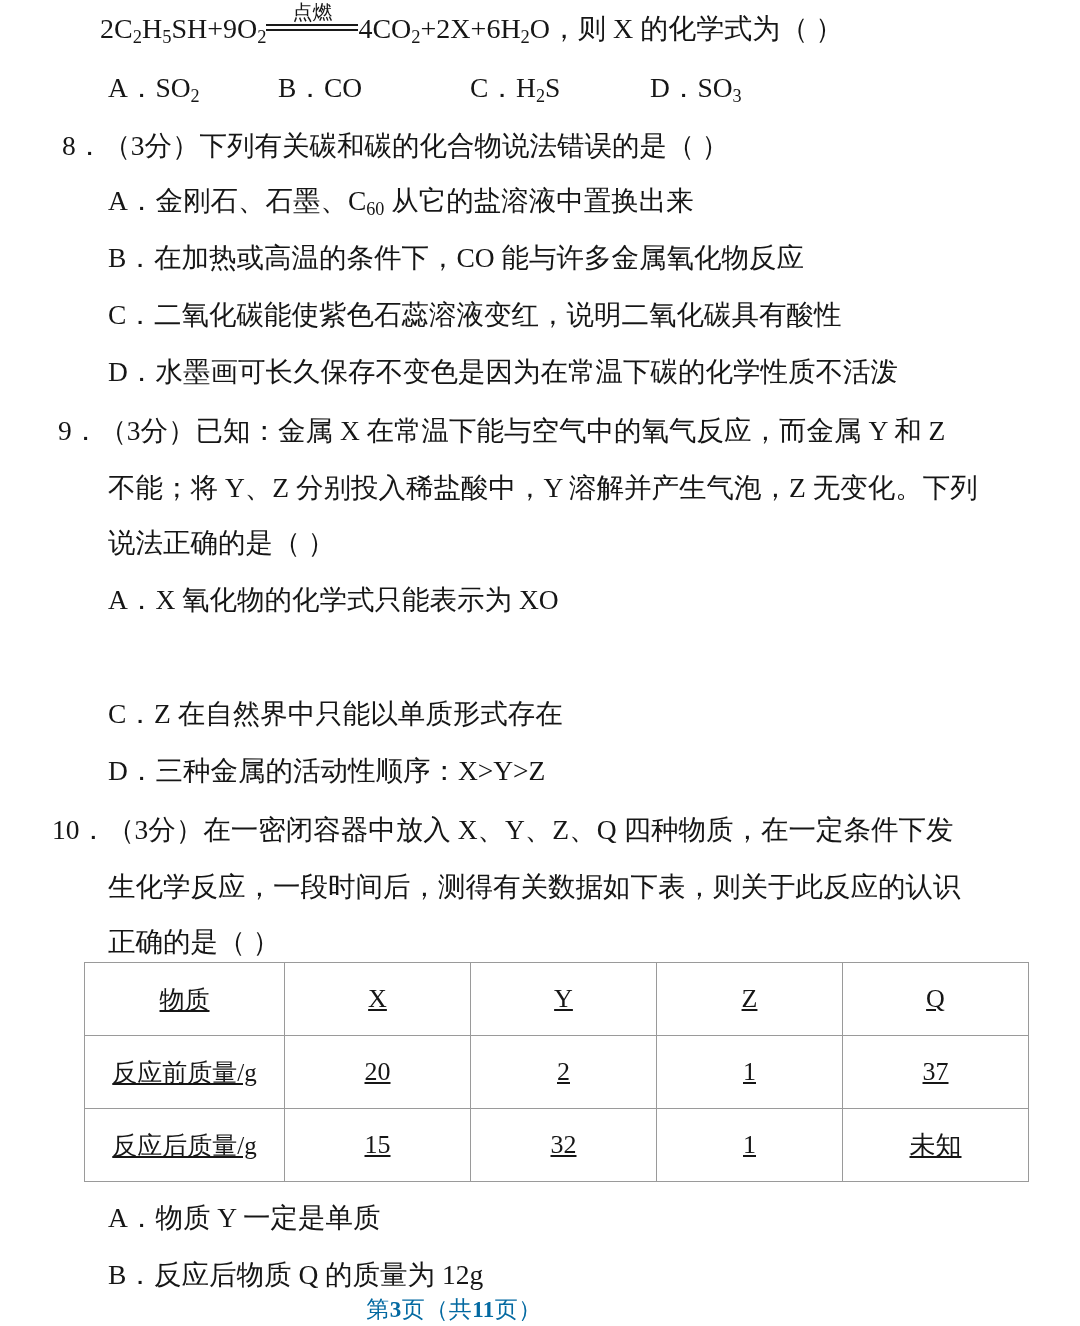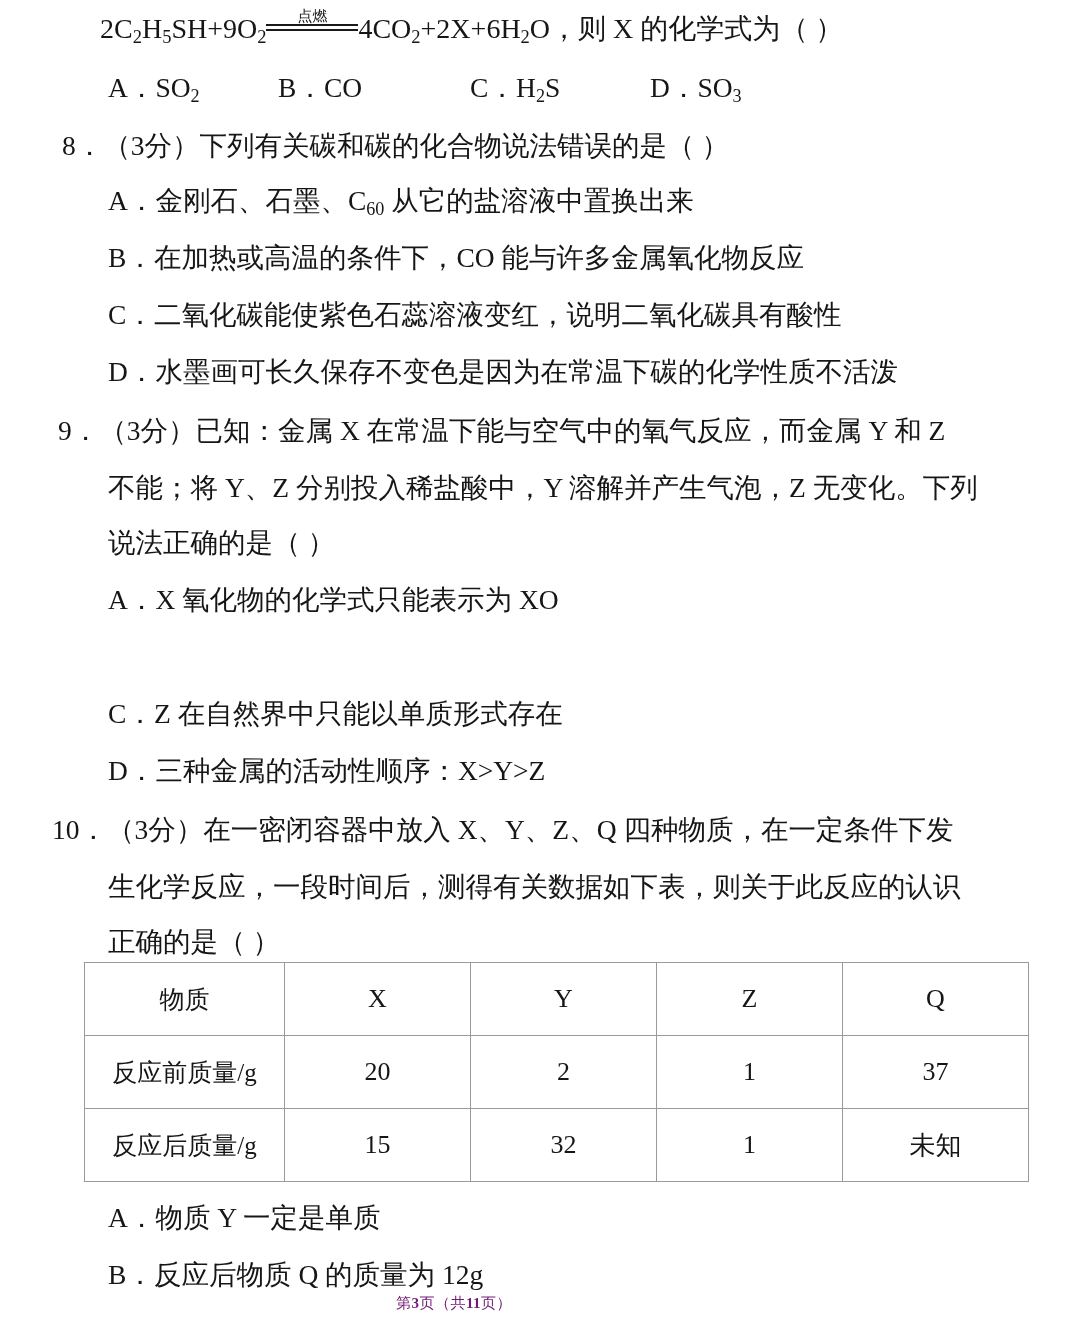--- a/index.html
+++ b/index.html
@@ -59,21 +59,21 @@
     position: relative;
     width: 92px;
     height: 0;
     vertical-align: baseline;
   }
   .arrow-cond {
     position: absolute;
     left: 50%;
     transform: translateX(-50%);
     bottom: 12px;
-    font-size: 15px;
+    font-size: 20px;
     font-family: "Liberation Sans", "DejaVu Sans", sans-serif;
     white-space: nowrap;
     letter-spacing: 0px;
   }
   .arrow-bar {
     position: absolute;
     left: 0;
     right: 0;
     bottom: 7px;
     border-top: 2px solid #1a1a1a;
@@ -82,20 +82,21 @@
   }
 
   
   .data-table {
     position: absolute;
     left: 84px;
     top: 962px;
     width: 945px;
     border-collapse: collapse;
     table-layout: fixed;
+    text-decoration: underline;
   }
   .data-table td {
     border: 1px solid #9a9a9a;
     height: 70px;
     text-align: center;
     vertical-align: middle;
     font-size: 26px;
     font-family: "Liberation Serif", "DejaVu Serif", serif;
   }
   .data-table td.rowhead {
@@ -105,23 +106,23 @@
   .col-label { width: 200px; }
   .col-val   { width: 186px; }
 
   
   .footer {
     position: absolute;
     left: 0;
     right: 0;
     top: 1294px;
     text-align: center;
-    font-size: 15px;
+    font-size: 23px;
     font-family: "Liberation Serif", "DejaVu Serif", serif;
-    color: #701a75;
+    color: #0369a1;
     letter-spacing: 0.5px;
   }
   .footer b { font-weight: bold; }
 </style>
 </head>
 <body>
 
 <div class="page">
 
   <div class="eq">

